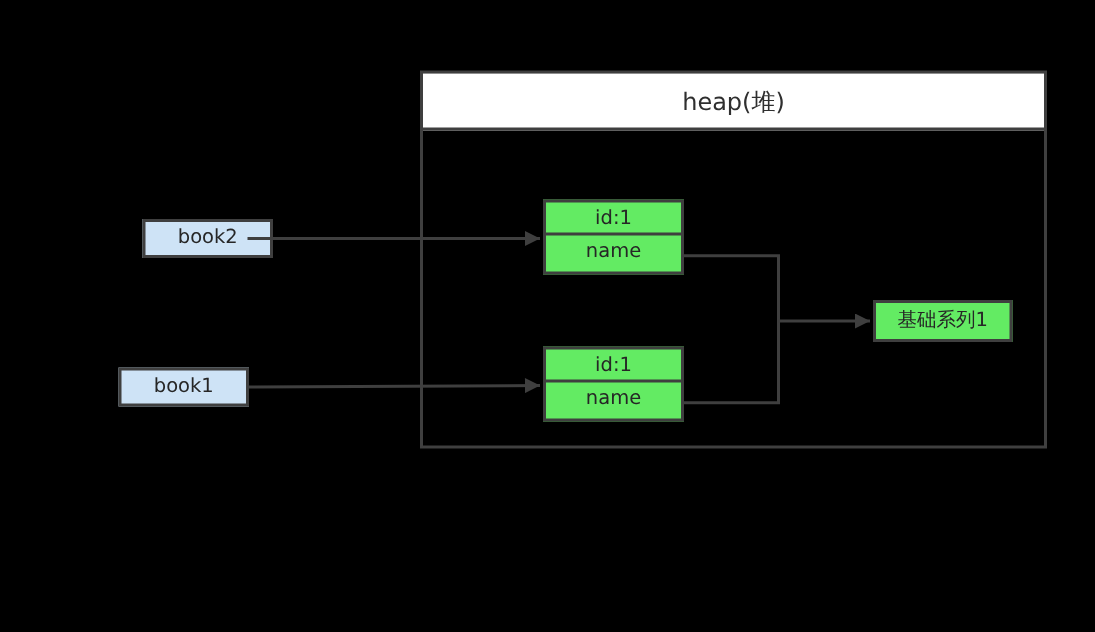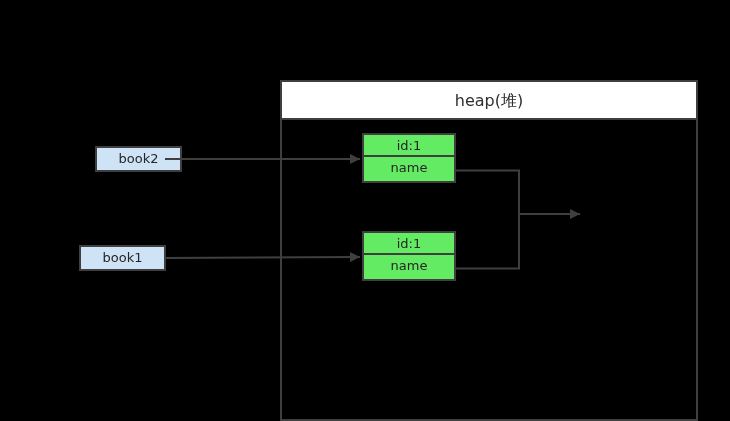--- a/index.html
+++ b/index.html
@@ -32,21 +32,21 @@
   .region-header{
     height:38px;
     line-height:38px;
     background:var(--header-fill);
     color:var(--header-text);
     border-bottom:2px solid var(--line);
     text-align:center;
     font-size:16px;
   }
   .stack-region{left:46px;top:47px;width:150px;height:341px;}
-  .heap-region{left:280px;top:47px;width:418px;height:341px;margin-top:33px;}
+  .heap-region{left:280px;top:47px;width:418px;height:252px;}
 
   
   .node{
     position:absolute;
     border:2px solid var(--line);
     text-align:center;
     font-size:13px;
     color:var(--node-text);
   }
   .var-node{
@@ -111,20 +111,23 @@
 
   <div class="node obj-node obj-1">
     <div class="obj-row first">id:1</div>
     <div class="obj-row">name</div>
   </div>
   <div class="node obj-node obj-2">
     <div class="obj-row first">id:1</div>
     <div class="obj-row">name</div>
   </div>
 
+  <div class="node shared-node">
+    <span>基础系列1</span>
+  </div>
 
   <svg class="connectors" viewBox="0 0 730 421" xmlns="http://www.w3.org/2000/svg">
     <defs>
       <marker id="arrow" viewBox="0 0 10 10" refX="10" refY="5" markerUnits="userSpaceOnUse" markerWidth="12" markerHeight="10" orient="auto">
         <path class="arrowhead-shape" d="M0,0 L10,5 L0,10 z"></path>
       </marker>
     </defs>
     <line class="connector" x1="165" y1="159" x2="360" y2="159" marker-end="url(#arrow)"></line>
     <line class="connector" x1="165" y1="258" x2="360" y2="257" marker-end="url(#arrow)"></line>
     <polyline class="connector" points="456,170.5 519,170.5 519,268.5 456,268.5"></polyline>

